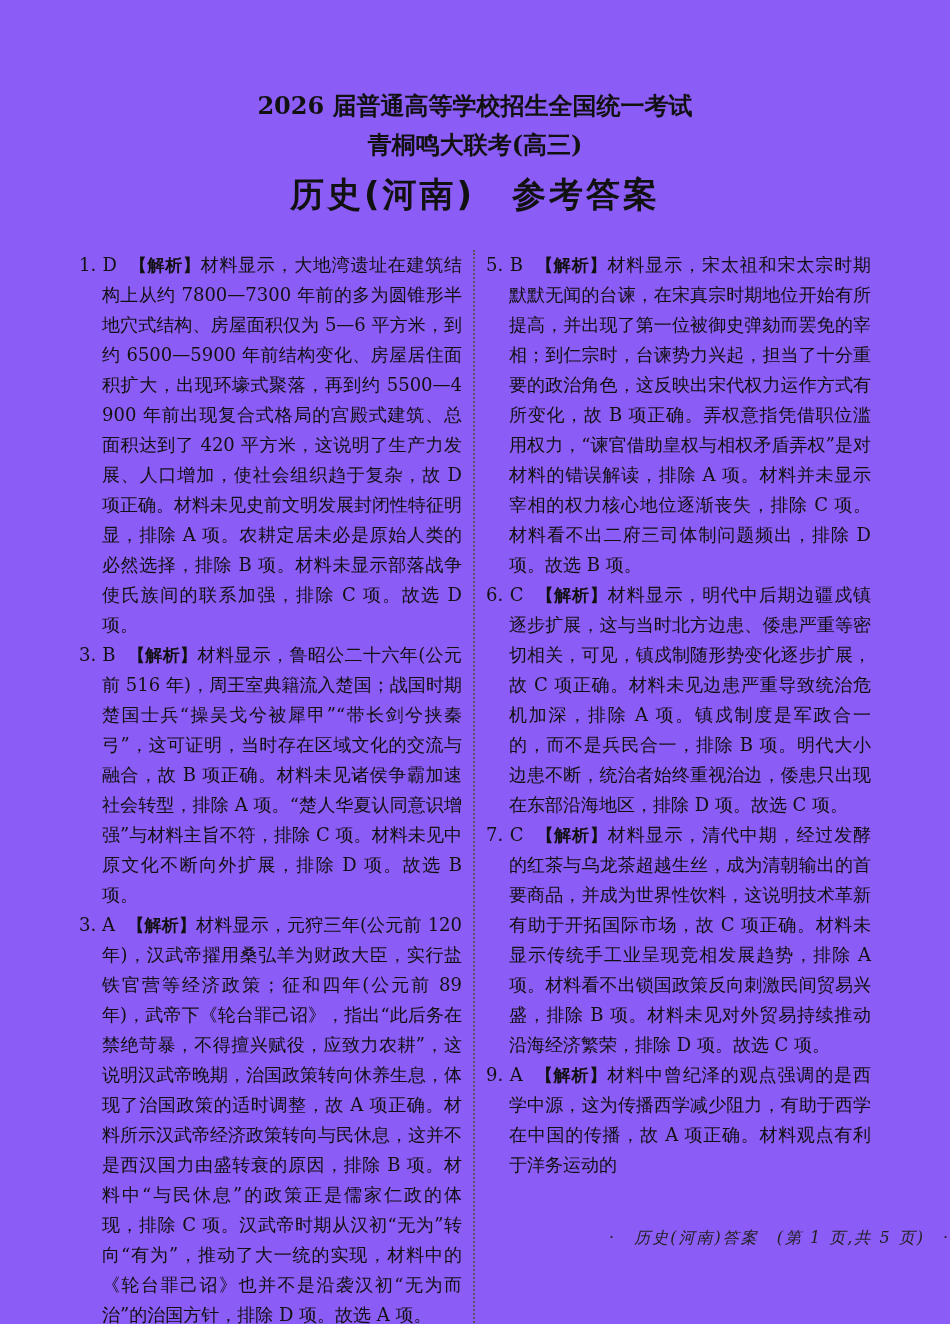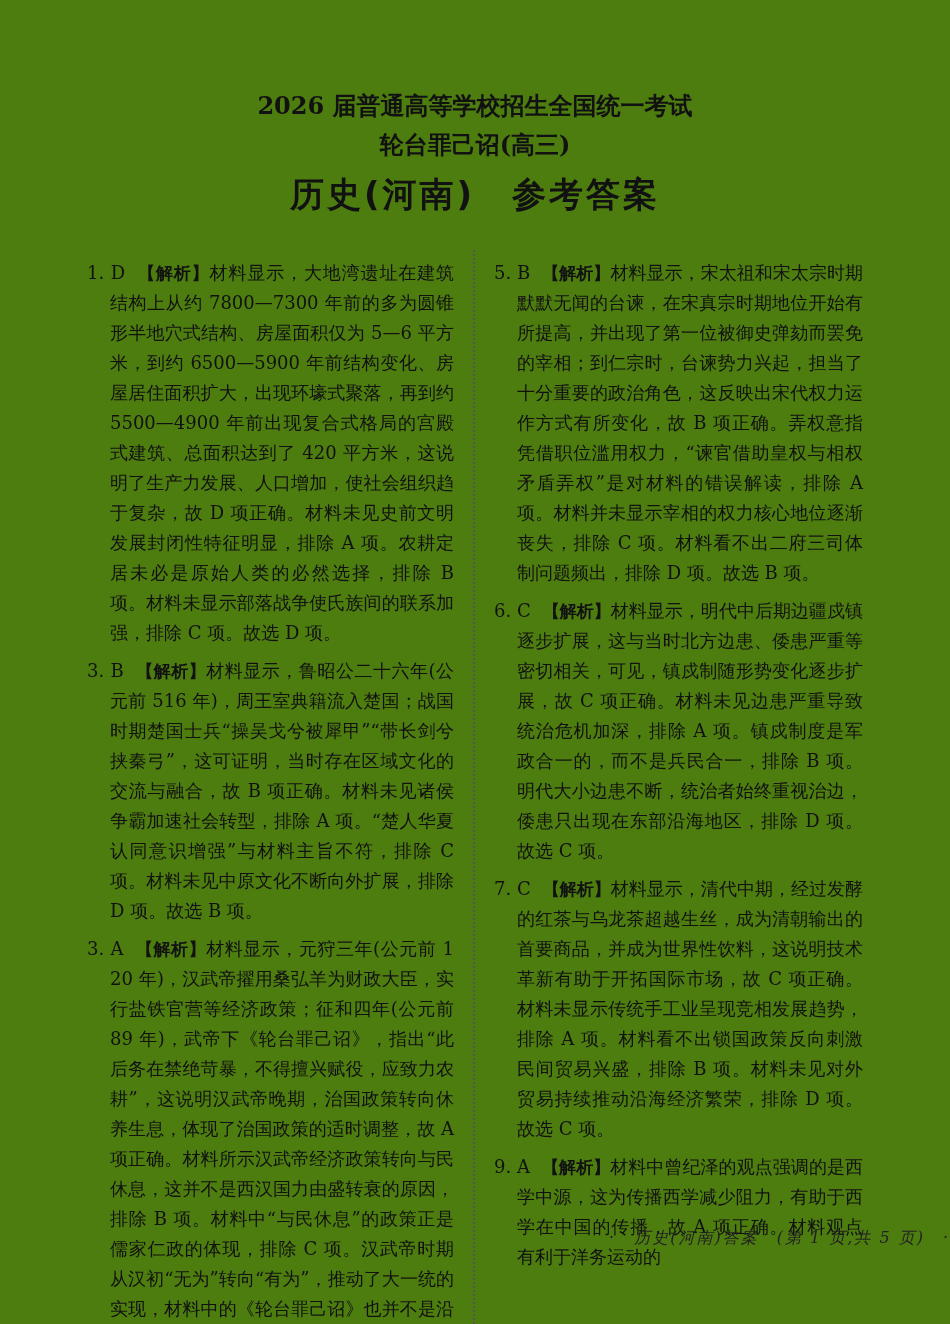--- a/index.html
+++ b/index.html
@@ -1,21 +1,21 @@
 <!DOCTYPE html>
 <html lang="zh"><head>
 <meta charset="utf-8">
 <style>
   html, body { margin: 0; padding: 0; background: #ffffff; }
   .page {
     position: relative;
     width: 950px;
     height: 1324px;
     margin: 0 auto;
-    background: #4d7c0f;
+    background: #8b5cf6;
     color: #111111;
     font-family: "DejaVu Serif", serif;
     overflow: hidden;
   }
   .header { text-align: center; padding-top: 94px; }
   .title-serif {
     font-size: 24px;
     font-weight: bold;
     line-height: 1.0;
     margin: 0 0 15px 0;
@@ -35,21 +35,21 @@
     align-items: stretch;
   }
   .col { width: 385px; }
   .col-left { width: 383px; }
   .divider {
     width: 0;
     border-left: 2px dotted #555;
     margin: 0 11px 0 11px;
   }
   p.item {
-    margin: 8px;
+    margin: 0;
     font-size: 18px;
     line-height: 30px;
     text-align: justify;
     padding-left: 23px;
     text-indent: -23px;
     word-break: break-all;
   }
   p.item.cont { text-indent: 0; }
   .num { margin-right: 12px; }
   .tag {
@@ -70,21 +70,21 @@
     font-family: "DejaVu Serif", serif;
   }
 </style>
 </head>
 <body>
 
 <div class="page">
 
   <div class="header">
     <div class="title-serif">2026 届普通高等学校招生全国统一考试</div>
-    <div class="title-serif">轮台罪己诏(高三)</div>
+    <div class="title-serif">青桐鸣大联考(高三)</div>
     <div class="title-hei">历史(河南)　参考答案</div>
   </div>
 
   <div class="columns">
 
     <div class="col col-left">
       <p class="item">
         <span class="num">1. D</span><span class="tag">【解析】</span><span>材料显示，大地湾遗址在建筑结构上从约 7800—7300 年前的多为圆锥形半地穴式结构、房屋面积仅为 5—6 平方米，到约 6500—5900 年前结构变化、房屋居住面积扩大，出现环壕式聚落，再到约 5500—4900 年前出现复合式格局的宫殿式建筑、总面积达到了 420 平方米，这说明了生产力发展、人口增加，使社会组织趋于复杂，故 D 项正确。材料未见史前文明发展封闭性特征明显，排除 A 项。农耕定居未必是原始人类的必然选择，排除 B 项。材料未显示部落战争使氏族间的联系加强，排除 C 项。故选 D 项。</span>
       </p>
       <p class="item">

